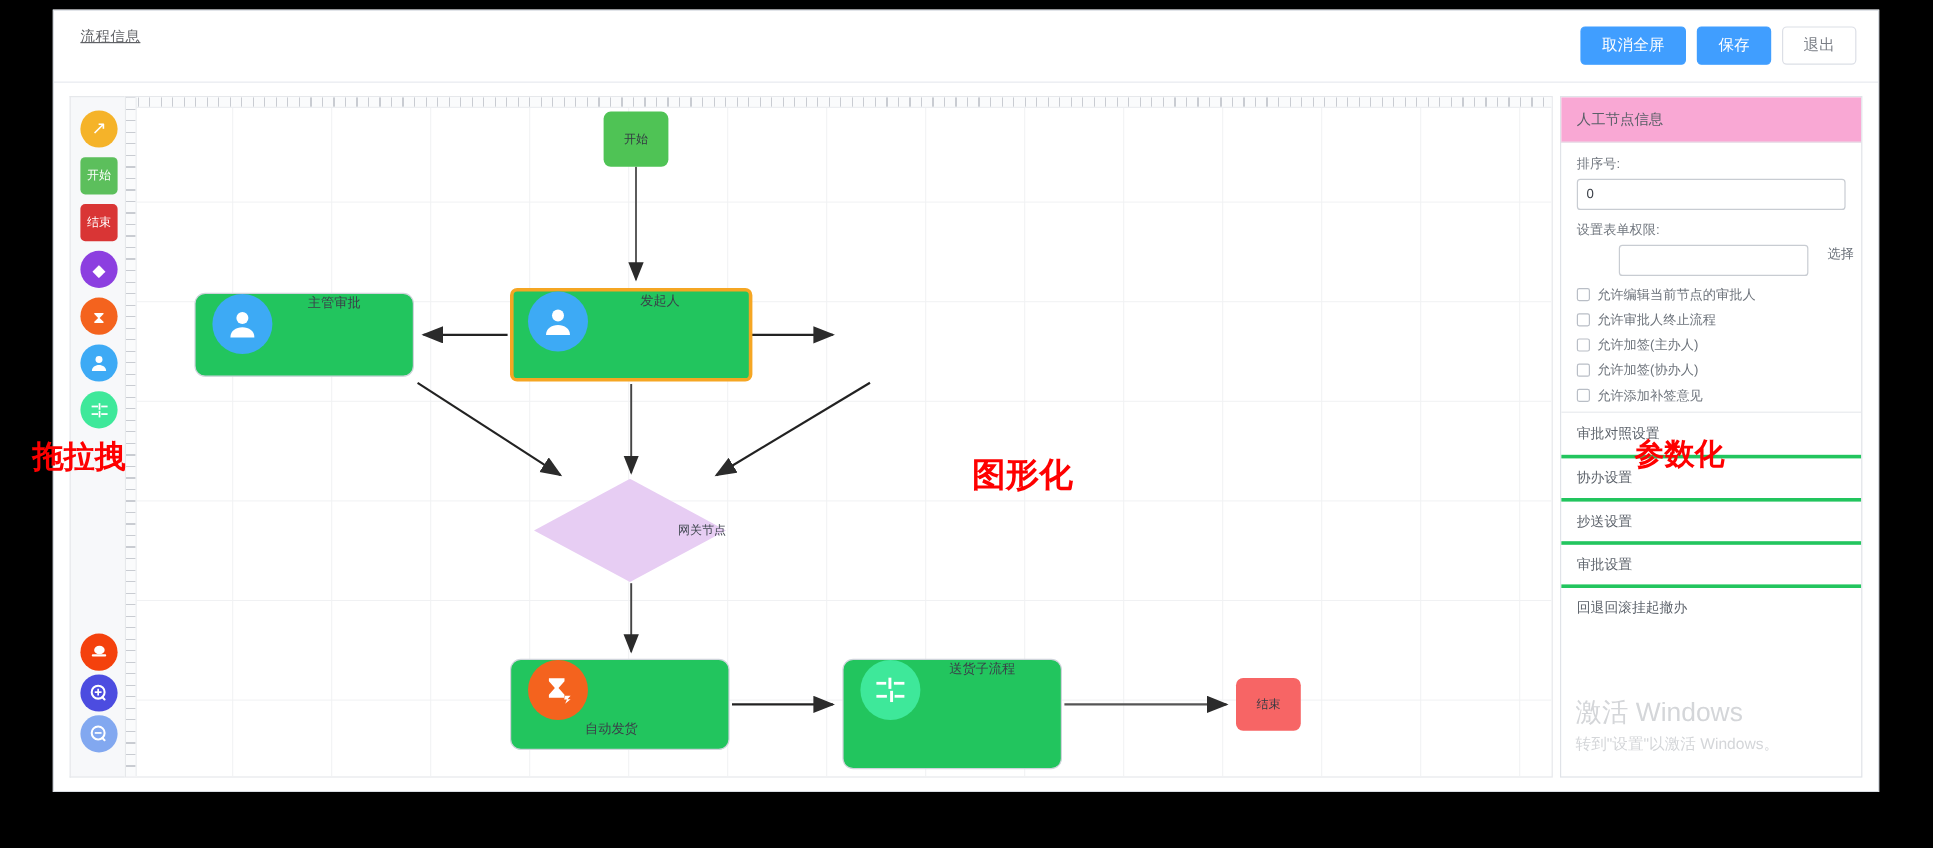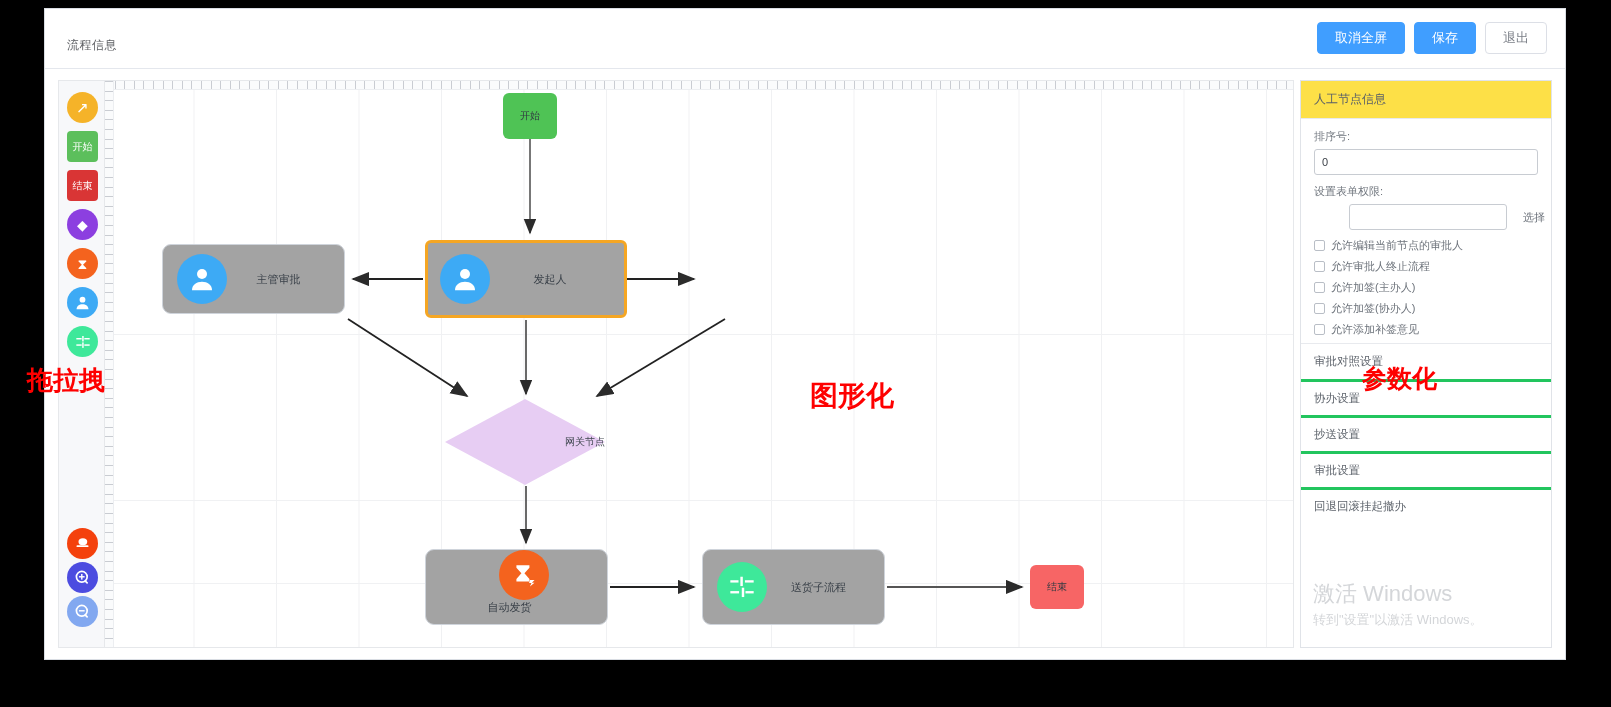--- a/index.html
+++ b/index.html
@@ -20,23 +20,24 @@
   }
 
   
   .hdr {
     position: absolute; left: 0; top: 0;
     width: 100%; height: 60px;
     background: #ffffff;
     border-bottom: 1px solid #e4e7ed;
   }
   .hdr-title {
-    position: absolute; left: 22px; top: 28px;
+    position: absolute; left: 22px; top: 13px;
     font-size: 12px; color: #606266;
     letter-spacing: 0.5px;
+    text-decoration: underline;
   }
   .hdr-btns {
     position: absolute; right: 18px; top: 13px;
     display: flex; gap: 9px; align-items: center;
   }
   .btn {
     height: 32px; padding: 0 17px;
     border-radius: 4px; font-size: 13px;
     display: flex; align-items: center; justify-content: center;
     cursor: pointer; border: 1px solid transparent;
@@ -110,23 +111,23 @@
   
   .node { position: absolute; }
   .node-term {
     display: flex; align-items: center; justify-content: center;
     border-radius: 6px; font-size: 10px; color: #333a42;
     cursor: pointer;
   }
   .node-start { background: #4fc355; }
   .node-end   { background: #f76565; }
   .node-task {
-    background: #a3a3a3; border: 1px solid #cfd4db;
+    background: #22c55e; border: 1px solid #cfd4db;
     border-radius: 9px;
-    display: flex; align-items: center;
+    display: flex; 
     cursor: pointer;
   }
   .node-task.sel { border: 3px solid #f5a623; border-radius: 6px; }
   .node-task .ico {
     width: 50px; height: 50px; border-radius: 50%;
     margin-left: 14px; flex: 0 0 auto;
     display: flex; align-items: center; justify-content: center;
   }
   .node-task.sel .ico { margin-left: 12px; }
   .node-task .lbl {
@@ -154,36 +155,36 @@
 
   
   .props {
     position: absolute; right: 0; top: 0;
     width: 252px; height: 100%;
     border: 1px solid #e0e3e8;
     background: #ffffff;
     overflow: hidden;
   }
   .props-hd {
-    height: 38px; background: #fde047;
+    height: 38px; background: #f9a8d4;
     border-bottom: 1px solid #e8eaee;
     display: flex; align-items: center;
     padding-left: 13px;
     font-size: 12px; color: #5a6068;
   }
   .props-bd { padding: 10px 13px 0 13px; }
   .fld-lbl { font-size: 11px; color: #71777f; margin-bottom: 5px; }
   .fld-in {
     width: 100%; height: 26px;
     border: 1px solid #c8ccd2; border-radius: 3px;
     background: #ffffff; font-size: 11px; color: #3b4048;
     padding: 0 7px; outline: none;
     font-family: "Liberation Sans", sans-serif;
   }
-  .fld-row { display: flex; align-items: center; gap: 16px; margin-left: 35px; }
+  .fld-row { display: flex; align-items: flex-start; gap: 16px; margin-left: 35px; }
   .fld-row .fld-in { width: 178px; }
   .pick-lnk { font-size: 11px; color: #6a7079; cursor: pointer; white-space: nowrap; }
   .gap { height: 9px; }
   .cbrow {
     display: flex; align-items: center; gap: 6px;
     margin-bottom: 6px; cursor: pointer;
   }
   .cbbox {
     width: 11px; height: 11px; flex: 0 0 auto;
     border: 1px solid #b9bec6; border-radius: 2px; background: #fff;
@@ -342,21 +343,21 @@
         <div class="node node-task" style="left:320px;top:468px;width:183px;height:76px;flex-direction:column;">
           <div class="ico" style="background:#f4631e;">
             <svg width="26" height="26" viewBox="0 0 24 24">
               <path d="M5 3h12v2.2l-4.6 5.2 4.6 5.2V18H5v-2.4l4.6-5.2L5 5.2z" fill="#fff"></path>
               <path d="M17.5 16.5h4.2l-2.4 2.6h2.4l-4.2 3.4 1.4-3.1h-2.2z" fill="#fff"></path>
             </svg>
           </div>
           <div class="lbl">自动发货</div>
         </div>
 
-        <div class="node node-task" style="left:597px;top:468px;width:183px;height:76px;">
+        <div class="node node-task" style="left:597px;top:468px;width:183px;height:92px;">
           <div class="ico" style="background:#3ee89a;">
             <svg width="28" height="28" viewBox="0 0 24 24">
               <rect x="2" y="6.2" width="7" height="2" fill="#fff"></rect>
                   <rect x="14.5" y="6.2" width="7.5" height="2" fill="#fff"></rect>
               <rect x="10.6" y="3.2" width="2.1" height="8" fill="#fff"></rect>
               <rect x="2" y="15.5" width="7.5" height="2" fill="#fff"></rect>
                   <rect x="15" y="15.5" width="7" height="2" fill="#fff"></rect>
               <rect x="11.8" y="12.6" width="2.1" height="8" fill="#fff"></rect>
             </svg>
           </div>

